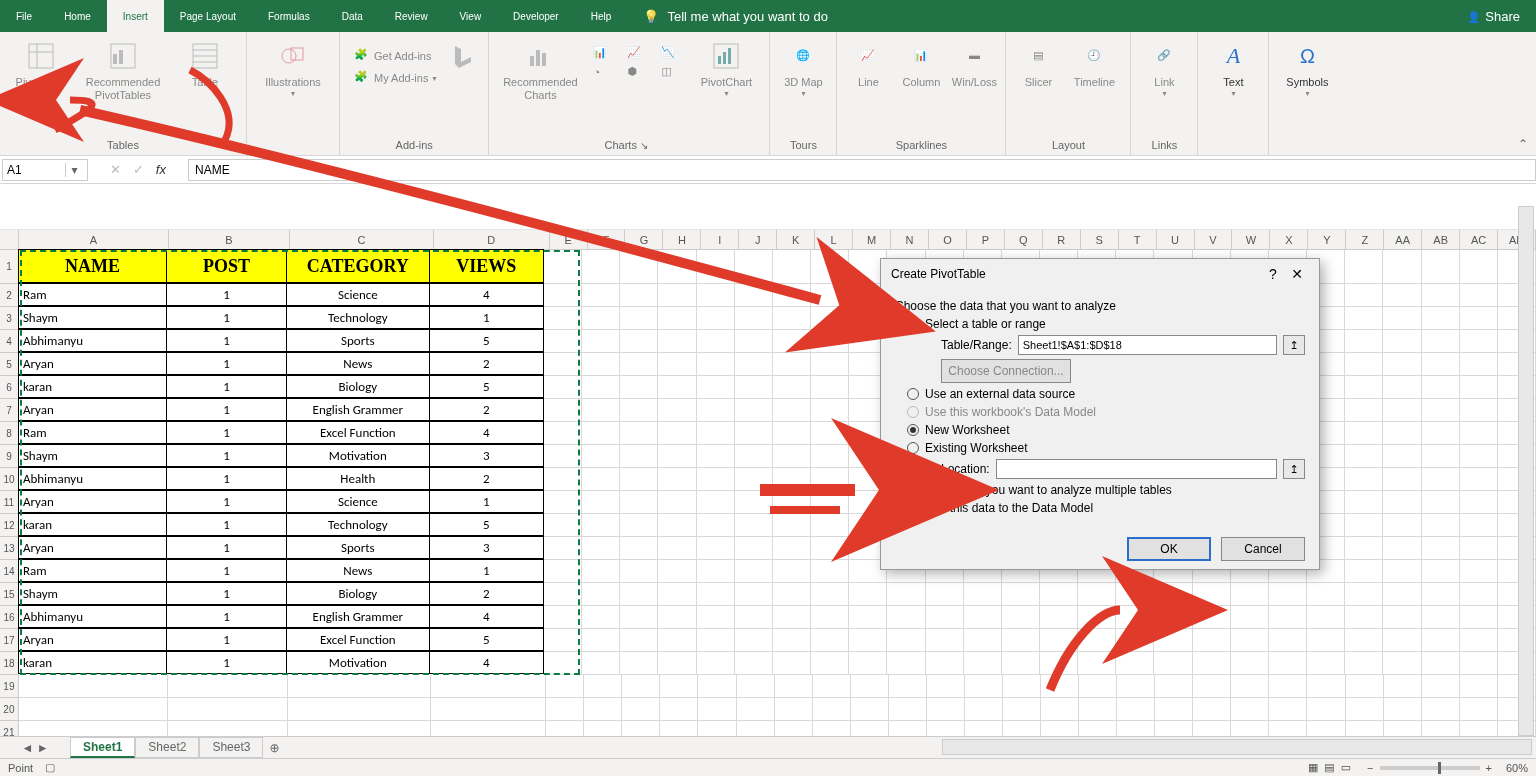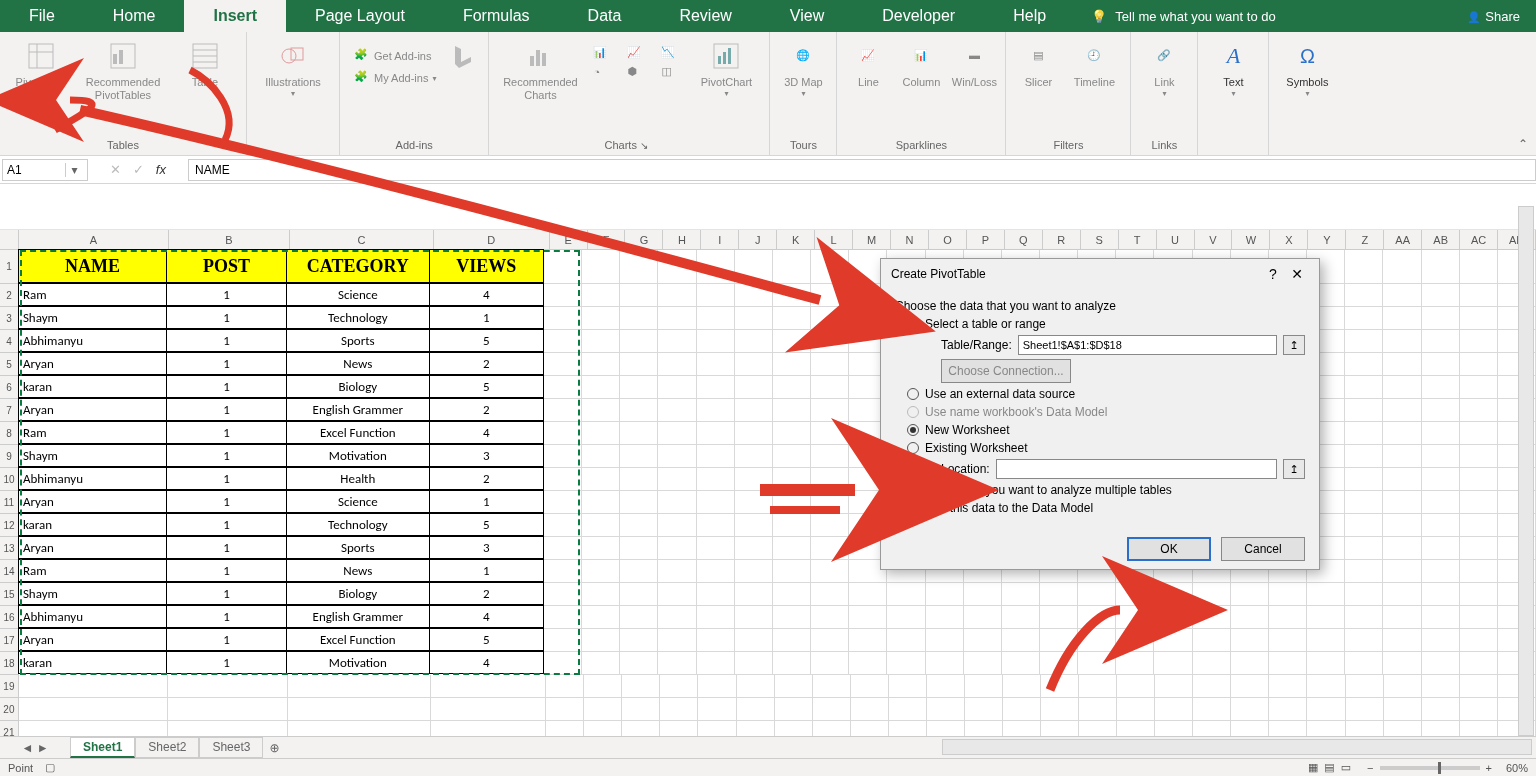--- a/index.html
+++ b/index.html
@@ -1,21 +1,21 @@
 <!DOCTYPE html>
 <html><head>
 <meta charset="utf-8">
 <style>
   * { box-sizing: border-box; margin: 0; padding: 0; }
   body { font-family: "Segoe UI", Tahoma, sans-serif; font-size: 12px; background: #fff; width: 1536px; height: 776px; overflow: hidden; position: relative; }
   
   
   .tabstrip { background: #217346; color: #fff; height: 32px; display: flex; align-items: stretch; }
-  .tab { padding: 0 29px; display: flex; align-items: center; font-size: 16px; cursor: pointer; }
-  .tab.active { background: #f3f2f1; color: #217346; font-weight: bold; }
+  .tab { padding: 0 16px; display: flex; align-items: center; font-size: 10px; cursor: pointer; }
+  .tab.active { background: #f3f2f1; color: #217346; }
   .tell-me { display: flex; align-items: center; gap: 8px; margin-left: 16px; font-size: 13px; }
   .share { margin-left: auto; margin-right: 16px; display: flex; align-items: center; gap: 4px; font-size: 13px; }
   
   
   .ribbon { background: #f3f2f1; height: 124px; border-bottom: 1px solid #d6d6d6; display: flex; }
   .group { border-right: 1px solid #d6d6d6; padding: 4px 8px 2px 8px; display: flex; flex-direction: column; justify-content: space-between; }
   .group-label { text-align: center; font-size: 11px; color: #666; padding: 2px 0; }
   .group-body { flex: 1; display: flex; align-items: flex-start; gap: 4px; }
   .big-btn { display: flex; flex-direction: column; align-items: center; justify-content: flex-start; width: 66px; padding: 4px 2px; color: #888; text-align: center; font-size: 11px; line-height: 1.2; cursor: pointer; }
   .big-btn .icon-box { width: 32px; height: 32px; margin-bottom: 4px; display:flex; align-items:center; justify-content:center; }
@@ -262,21 +262,21 @@
     <div class="group-body">
       <div class="big-btn" style="width:48px">
         <span class="icon-box">▤</span>
         <span>Slicer</span>
       </div>
       <div class="big-btn" style="width:56px">
         <span class="icon-box">🕘</span>
         <span>Timeline</span>
       </div>
     </div>
-    <div class="group-label">Filters</div>
+    <div class="group-label">Layout</div>
   </div>
 
   <div class="group">
     <div class="group-body">
       <div class="big-btn" style="width:50px">
         <span class="icon-box">🔗</span>
         <span>Link</span>
         <span style="font-size:8px;color:#888">▾</span>
       </div>
     </div>
@@ -1082,21 +1082,21 @@
     </div>
     <div class="dlg-row" style="margin-left:46px">
       <span class="dlg-btn muted" style="width:130px">Choose Connection...</span>
     </div>
     <div class="dlg-row">
       <span class="radio"></span>
       <span>Use an external data source</span>
     </div>
     <div class="dlg-row muted">
       <span class="radio" style="border-color:#bbb"></span>
-      <span>Use name workbook's Data Model</span>
+      <span>Use this workbook's Data Model</span>
     </div>
 
     <div class="dlg-row">
       <span class="radio on"></span>
       <span>New Worksheet</span>
     </div>
     <div class="dlg-row">
       <span class="radio"></span>
       <span>Existing Worksheet</span>
     </div>

